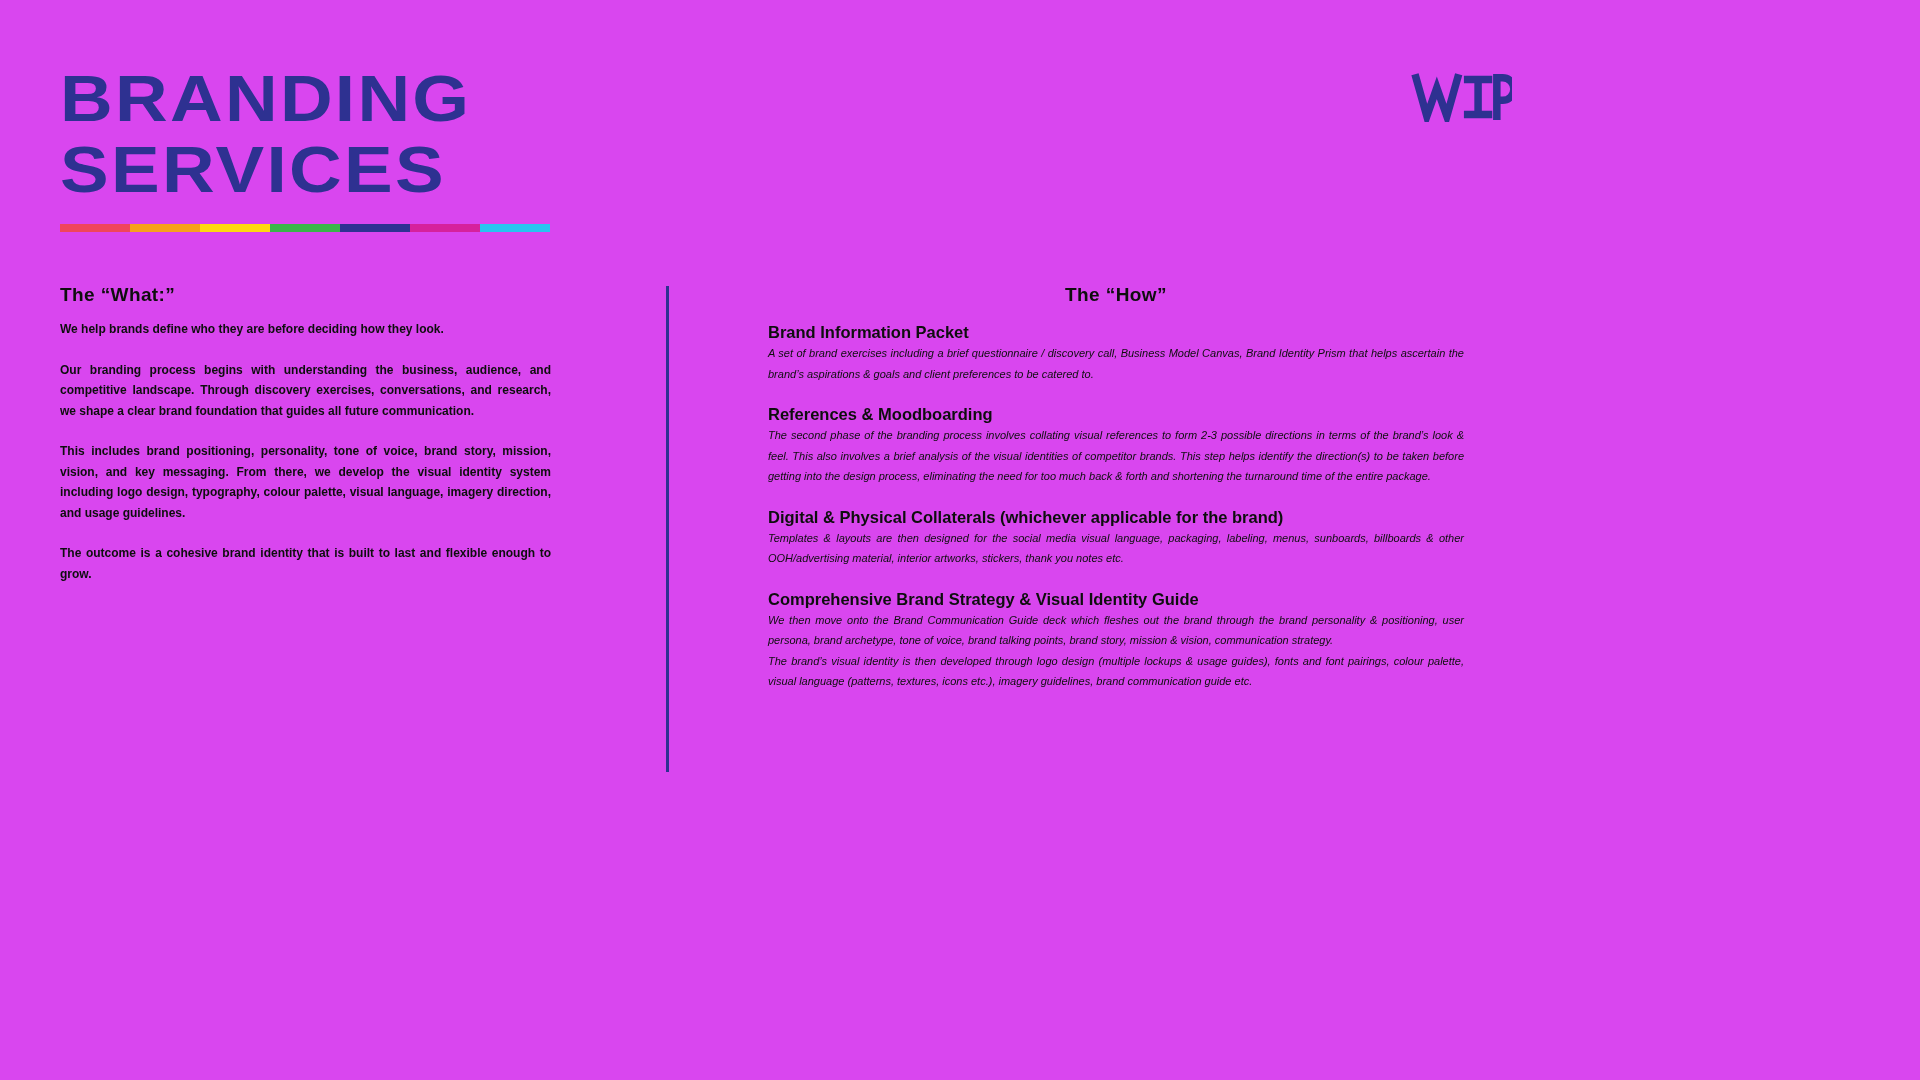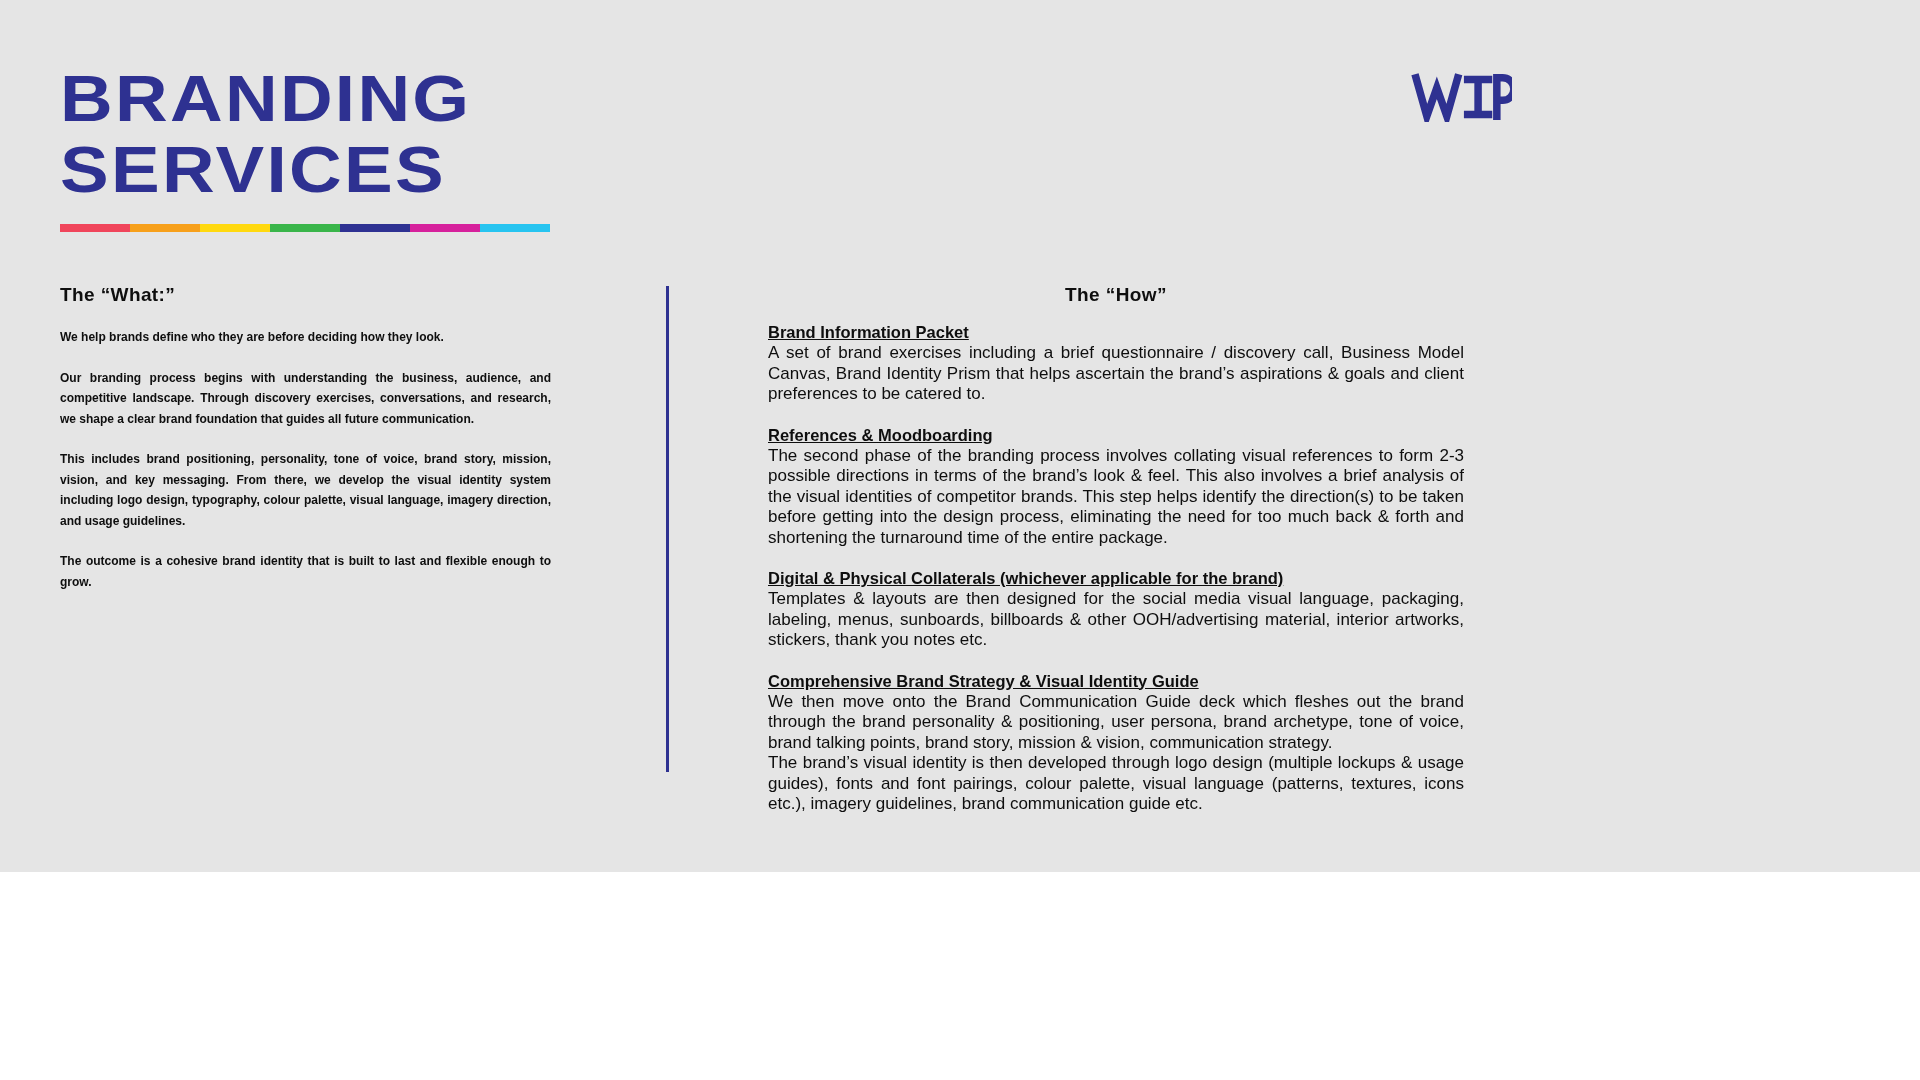--- a/index.html
+++ b/index.html
@@ -3,21 +3,21 @@
 <meta charset="utf-8">
 <style>
   * { margin:0; padding:0; box-sizing:border-box; }
   html, body {
     width:1920px; height:1080px;
     background:#ffffff;
     font-family:"Liberation Sans", sans-serif;
     color:#141414;
     overflow:hidden;
   }
-  .slide { position:relative; width:1920px; height:872px; background:#e5e5e5; }
+  .slide { position:relative; width:1920px; height:1080px; background:#d946ef; }
 
   .title {
     position:absolute; left:60px; top:64px;
     color:#2e3191;
     font-weight:800;
     font-size:64px;
     line-height:71px;
     letter-spacing:2px;
     transform:scaleX(1.14);
     transform-origin:0 0;
@@ -32,48 +32,49 @@
   .bar-seg { flex:1; height:100%; }
 
   .logo { position:absolute; left:1410px; top:72px; width:102px; height:50px; }
 
   .col-heading {
     font-size:19px; font-weight:800;
     letter-spacing:0.4px; color:#0e0e0e;
   }
 
   .left-col { position:absolute; left:60px; top:284px; width:491px; }
-  .left-col .col-heading { margin-bottom:21px; }
+  .left-col .col-heading { margin-bottom:13px; }
   .para {
     font-size:12px; font-weight:700;
     line-height:20.5px;
     text-align:justify;
     margin-bottom:20px;
     color:#0e0e0e;
   }
 
   .divider {
     position:absolute; left:666px; top:286px;
     width:3px; height:486px;
     background:#2e3191;
   }
 
   .right-col { position:absolute; left:768px; top:284px; width:696px; }
   .right-col .col-heading { margin-bottom:16px;text-align:center; }
   .section { margin-bottom:20px; }
   .section-title {
     font-size:16.5px; font-weight:700;
-    line-height:21px; color:#0e0e0e;text-decoration:underline;
+    line-height:21px; color:#0e0e0e;
   }
   .section-body {
-    font-size:17px; font-weight:400;
+    font-size:11px; font-weight:400;
     line-height:20.5px;
     text-align:justify;
     white-space:pre-line;
     color:#0e0e0e;
+    font-style:italic;
   }
 </style>
 </head>
 <body>
 
 <div class="slide">
 
   <div class="title">BRANDING
 SERVICES</div>
 

